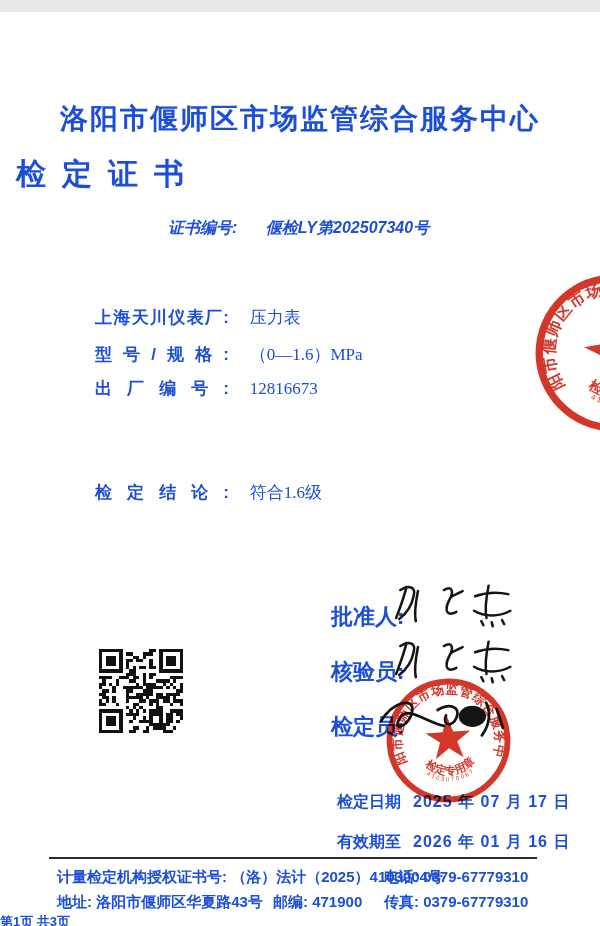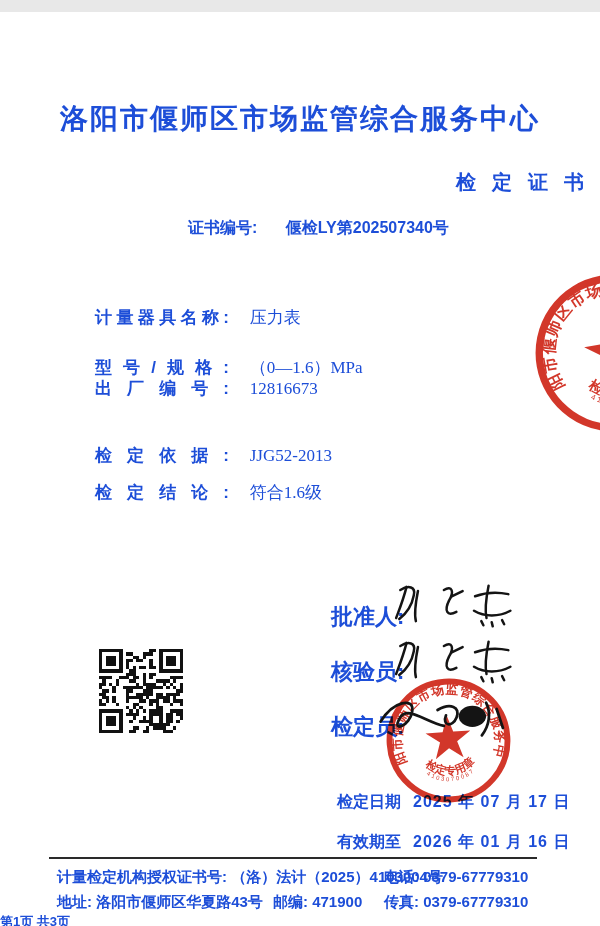--- a/index.html
+++ b/index.html
@@ -7,25 +7,25 @@
   .page {
     position:relative; width:600px; height:926px; margin:12px auto;
     background:#ffffff; overflow:hidden; color:#1d4ed8;
     font-family:"Liberation Sans", sans-serif;
   }
   .org-name {
     position:absolute; top:88px; left:0; width:100%;
     text-align:center; font-size:28px; font-weight:bold; letter-spacing:2px;
   }
   .doc-title {
-    position:absolute; top:157px; left:0; width:100%;
-    text-align:right; font-size:20px; font-weight:bold;
+    position:absolute; top:142px; left:0; width:100%;
+    text-align:left; font-size:30px; font-weight:bold;
     letter-spacing:16px; text-indent:16px;
   }
-  .cert-row { position:absolute; top:206px; left:188px; font-size:16px; }
+  .cert-row { position:absolute; top:206px; left:168px; font-size:16px;font-style:italic; }
   .cert-row .lbl { font-weight:bold; }
   .cert-row .val { margin-left:24px; font-weight:bold; }
   .field-row { position:absolute; left:95px; font-size:17px; white-space:nowrap; }
   .field-row .lbl {
     display:inline-block; width:134px; font-weight:bold;
     text-align:justify; text-align-last:justify;
   }
   .field-row .val { margin-left:16px; font-family:"Liberation Serif", serif; }
   .sig-label { position:absolute; font-size:22px; font-weight:bold; left:331px; }
   .sig-svg { position:absolute; z-index:7; }
@@ -49,34 +49,30 @@
 
   <div class="org-name">洛阳市偃师区市场监管综合服务中心</div>
   <div class="doc-title">检定证书</div>
 
   <div class="cert-row">
     <span class="lbl">证书编号:</span>
     <span class="val">偃检LY第202507340号</span>
   </div>
 
   <div class="field-row" style="top:294px">
-    <span class="lbl">计量器具名称:</span>
+    <span class="lbl">上海天川仪表厂:</span>
     <span class="val">压力表</span>
   </div>
-  <div class="field-row" style="top:344px">
+  <div class="field-row" style="top:331px">
     <span class="lbl">型号/规格:</span>
     <span class="val">（0—1.6）MPa</span>
   </div>
   <div class="field-row" style="top:365px">
     <span class="lbl">出厂编号:</span>
     <span class="val">12816673</span>
-  </div>
-  <div class="field-row" style="top:432px">
-    <span class="lbl">检定依据:</span>
-    <span class="val">JJG52-2013</span>
   </div>
   <div class="field-row" style="top:469px">
     <span class="lbl">检定结论:</span>
     <span class="val">符合1.6级</span>
   </div>
 
   <div class="stamp stamp-right">
     <svg viewBox="0 0 200 200" width="166" height="166">
       <g transform="rotate(-10 100 100)">
         <circle cx="100" cy="100" r="90" fill="none" stroke="#d02a1c" stroke-width="9"></circle>

